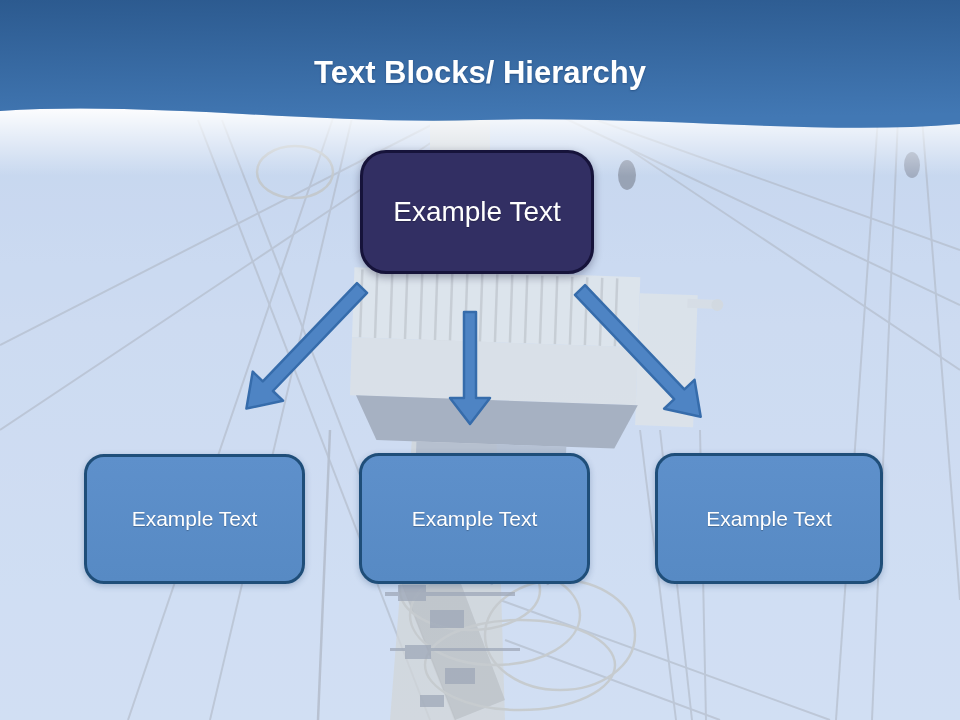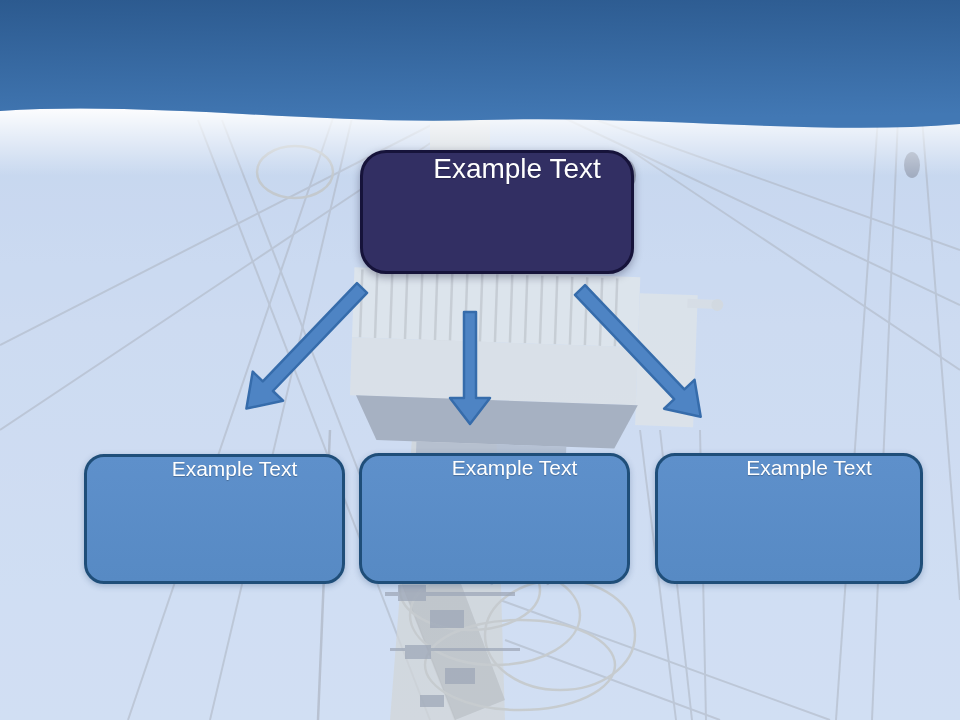--- a/index.html
+++ b/index.html
@@ -14,24 +14,23 @@
   .slide-title{
     position:absolute;left:0;top:51px;width:960px;height:44px;
     display:flex;align-items:center;justify-content:center;
     color:#ffffff;font-size:31px;white-space:nowrap;
     text-shadow:0 1px 2px rgba(0,30,70,.35);
   }
   .slide-title .emph{font-weight:700;}
   .slide-title .rest{font-weight:400;margin-left:10px;}
   .connectors{position:absolute;left:0;top:0;}
   .node{
-    position:absolute;display:flex;justify-content:center;
+    position:absolute;display:flex;align-items:center;justify-content:center;
     color:#ffffff;text-align:center;
     text-shadow:0 1px 1px rgba(0,0,0,.25);
-    padding-left:40px;
   }
   .root-box{
     left:360px;top:150px;width:228px;height:118px;
     background:#322f63;border:3px solid #16133a;border-radius:26px;
     font-size:28px;box-shadow:0 3px 9px rgba(15,15,45,.35);
   }
   .child-box{
     background:linear-gradient(180deg,#5e90cb 0%,#578ac4 100%);
     border:3px solid #1f4e79;border-radius:20px;font-size:21px;
     box-shadow:0 2px 6px rgba(25,60,110,.28);
@@ -140,20 +139,21 @@
       <linearGradient id="waveFade" x1="0" y1="0" x2="0" y2="1">
         <stop offset="0" stop-color="#ffffff" stop-opacity="0.95"></stop>
         <stop offset="1" stop-color="#ffffff" stop-opacity="0"></stop>
       </linearGradient>
     </defs>
     <path d="M0,111 C150,101 320,125 480,120 C660,115 820,136 960,124 L960,176 L0,176 Z" fill="url(#waveFade)"></path>
     <path d="M0,0 H960 V124 C820,136 660,115 480,120 C320,125 150,101 0,111 Z" fill="url(#hdrGrad)"></path>
   </svg>
 
   <div class="slide-title">
+    <span class="emph">Text Blocks/ Hierarchy</span>
   </div>
 
   <svg class="connectors" width="960" height="720" viewBox="0 0 960 720" aria-hidden="true">
     <g fill="#4e84c4" stroke="#366cab" stroke-width="2.5" stroke-linejoin="round">
       <path transform="translate(362,288) rotate(43.8)" d="M-7,0 L-7,136 L-21,136 L0,167 L21,136 L7,136 L7,0 Z"></path>
       <path transform="translate(470,312)" d="M-6,0 L-6,86 L-20,86 L0,112 L20,86 L6,86 L6,0 Z"></path>
       <path transform="translate(580,290) rotate(-43.6)" d="M-7,0 L-7,144 L-21,144 L0,175 L21,144 L7,144 L7,0 Z"></path>
     </g>
   </svg>
 

